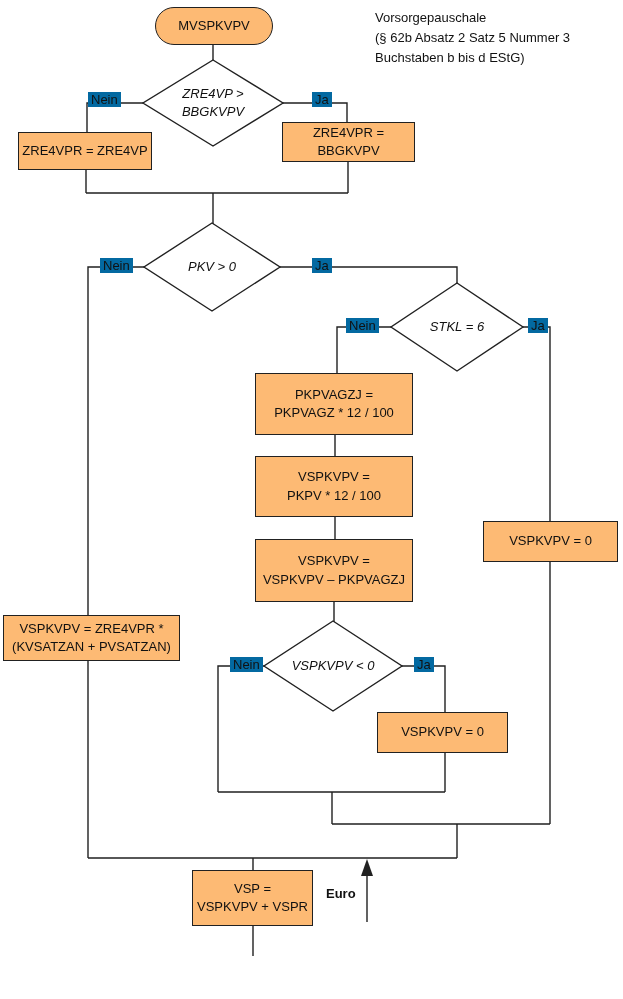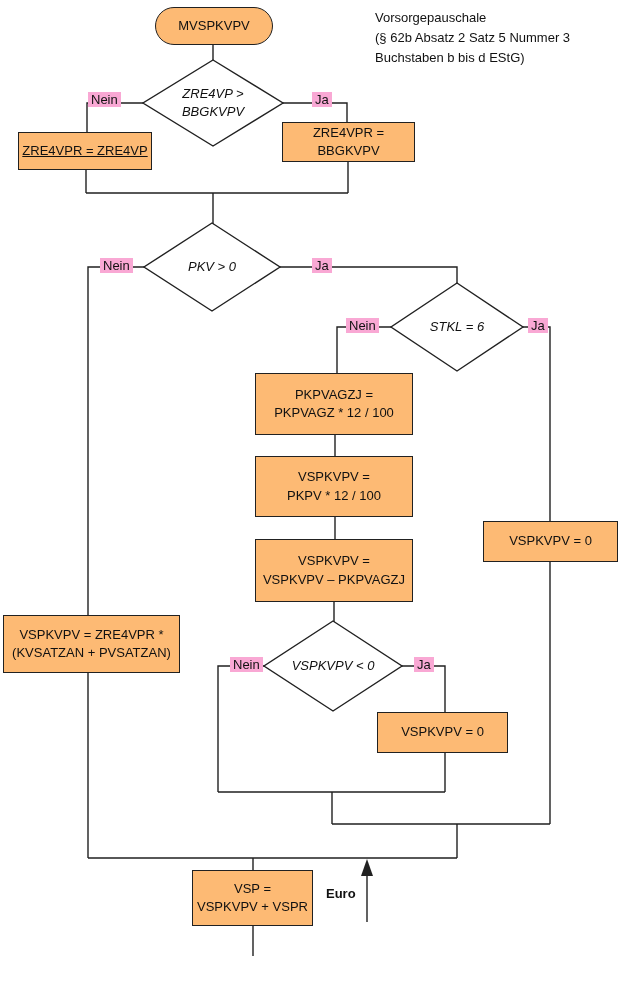--- a/index.html
+++ b/index.html
@@ -12,21 +12,21 @@
     position:absolute;z-index:2;background:#fdba74;border:1.4px solid #212121;
     display:flex;align-items:center;justify-content:center;text-align:center;
     font-size:13px;line-height:1.4;white-space:pre-line;box-sizing:border-box;
   }
   .terminator{border-radius:19px;}
   .dtext{
     position:absolute;z-index:3;display:flex;align-items:center;justify-content:center;
     text-align:center;font-size:13px;line-height:1.4;white-space:pre-line;font-style:italic;
   }
   .branch{
-    position:absolute;z-index:3;background:#f9a8d4;padding:0 3px;font-size:13px;line-height:15px;
+    position:absolute;z-index:3;background:#0369a1;padding:0 3px;font-size:13px;line-height:15px;
   }
   .annotation{
     position:absolute;left:375px;top:8px;z-index:3;font-size:13px;line-height:20px;white-space:pre-line;
   }
   .euro{
     position:absolute;left:326px;top:886px;z-index:3;font-size:13px;font-weight:bold;
   }
 </style>
 </head>
 <body>
@@ -65,21 +65,21 @@
 Buchstaben b bis d EStG)</div>
 
   <div class="node terminator" style="left:155px;top:7px;width:118px;height:38px;">MVSPKVPV</div>
 
   <div class="dtext" style="left:148px;top:83px;width:130px;height:40px;">ZRE4VP &gt;
 BBGKVPV</div>
 
   <span class="branch" style="left:88px;top:92px;">Nein</span>
   <span class="branch" style="left:312px;top:92px;">Ja</span>
 
-  <div class="node" style="left:18px;top:132px;width:134px;height:38px;text-decoration:underline;">ZRE4VPR = ZRE4VP</div>
+  <div class="node" style="left:18px;top:132px;width:134px;height:38px;">ZRE4VPR = ZRE4VP</div>
 
   <div class="node" style="left:282px;top:122px;width:133px;height:40px;">ZRE4VPR = BBGKVPV</div>
 
   <div class="dtext" style="left:152px;top:258px;width:120px;height:18px;">PKV &gt; 0</div>
 
   <span class="branch" style="left:100px;top:258px;">Nein</span>
   <span class="branch" style="left:312px;top:258px;">Ja</span>
 
   <div class="dtext" style="left:397px;top:318px;width:120px;height:18px;">STKL = 6</div>
 
@@ -97,21 +97,21 @@
 
   <div class="node" style="left:483px;top:521px;width:135px;height:41px;">VSPKVPV = 0</div>
 
   <div class="dtext" style="left:273px;top:657px;width:120px;height:18px;">VSPKVPV &lt; 0</div>
 
   <span class="branch" style="left:230px;top:657px;">Nein</span>
   <span class="branch" style="left:414px;top:657px;">Ja</span>
 
   <div class="node" style="left:377px;top:712px;width:131px;height:41px;">VSPKVPV = 0</div>
 
-  <div class="node" style="left:3px;top:615px;width:177px;height:58px;">VSPKVPV = ZRE4VPR *
+  <div class="node" style="left:3px;top:615px;width:177px;height:46px;">VSPKVPV = ZRE4VPR *
 (KVSATZAN + PVSATZAN)</div>
 
   <div class="node" style="left:192px;top:870px;width:121px;height:56px;">VSP =
 VSPKVPV + VSPR</div>
 
   <div class="euro">Euro</div>
 
 
 </div>
 

